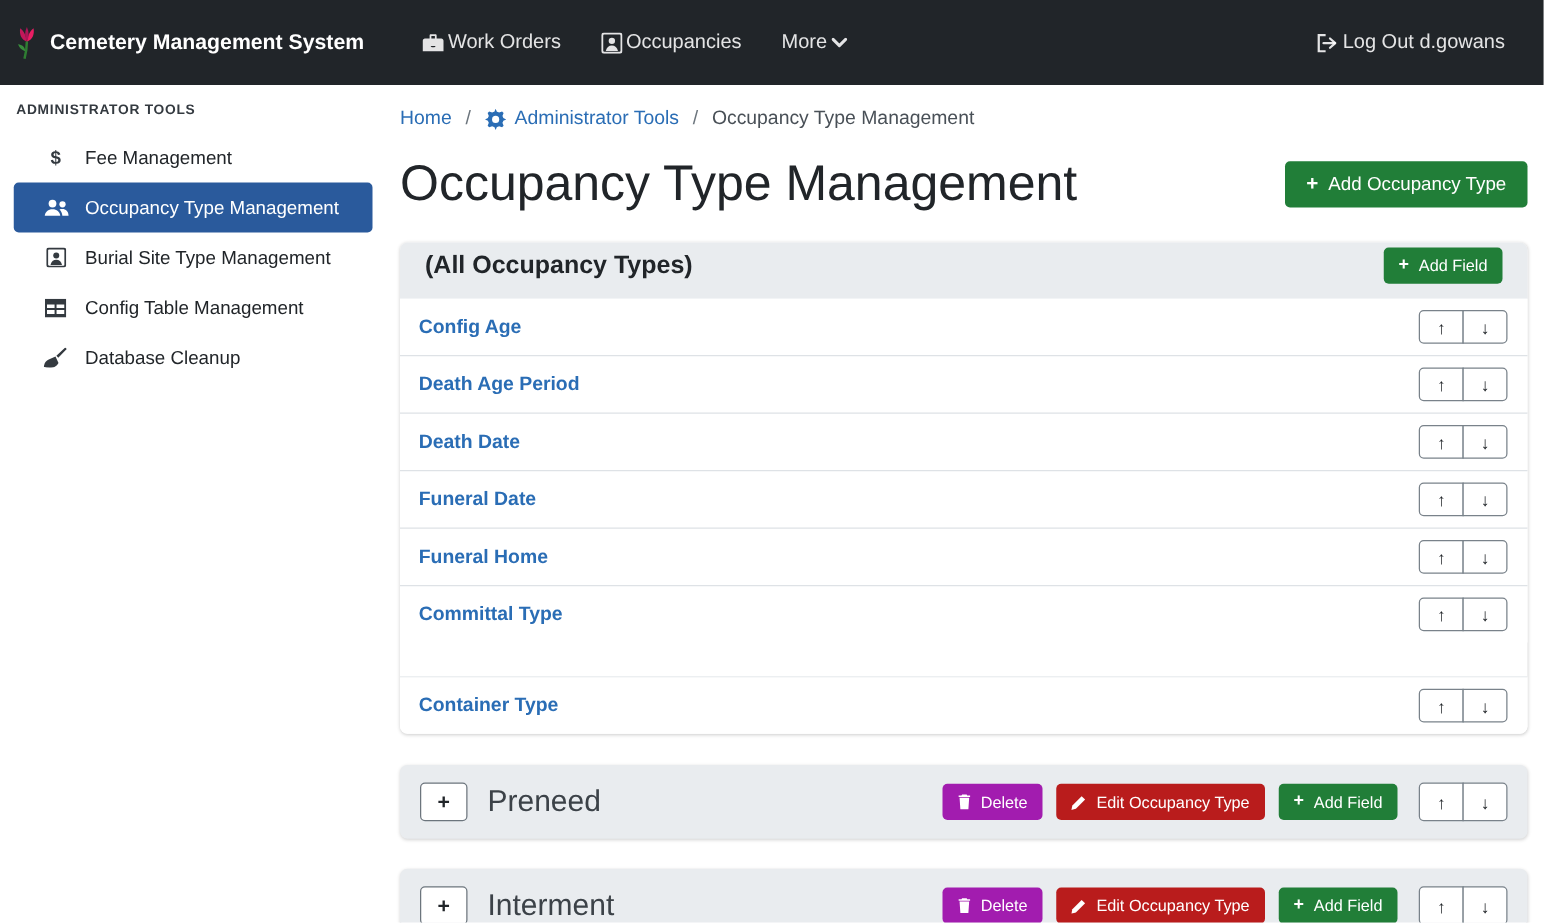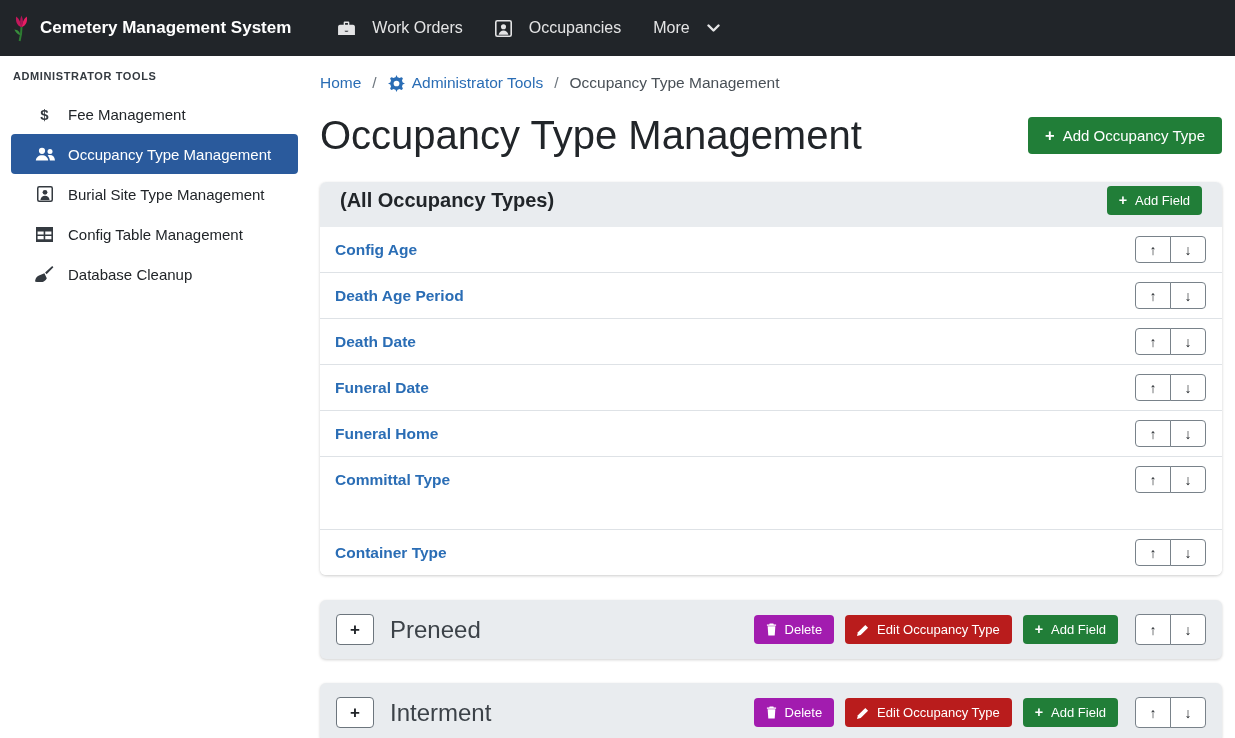--- a/index.html
+++ b/index.html
@@ -4,27 +4,27 @@
 <style>
   * { box-sizing: border-box; }
   html,body { margin:0; padding:0; }
   body {
     width:1235px; height:738px; overflow:hidden;
     font-family:"Liberation Sans", sans-serif;
     background:#fff; color:#212529;
   }
   
   .navbar {
-    height:56px; background:#212529; color:#fff;
+    height:68px; background:#212529; color:#fff;
     display:flex; align-items:center; padding:0 18px 0 12px;
   }
   .brand { display:flex; align-items:center; gap:9px; font-weight:700; font-size:17px; color:#fff; margin-right:34px; cursor:pointer; }
   .nav-links { display:flex; align-items:center; gap:6px; }
   .nav-link {
-    display:flex; align-items:center; gap:17px; color:rgba(255,255,255,.88);
+    display:flex; align-items:center; gap:3px; color:rgba(255,255,255,.88);
     font-size:16px; padding:8px 13px; cursor:pointer; border-radius:4px;
   }
   .nav-right { margin-left:auto; }
   .nav-icon { display:inline-flex; align-items:center; }
   
   .body-wrap { display:flex; height:682px;justify-content:flex-end; }
   
   .sidebar { width:308px; flex:0 0 308px; padding:10px 10px 0 11px; }
   .sidebar-heading {
     font-size:11px; font-weight:700; letter-spacing:.6px; text-transform:uppercase;
@@ -126,20 +126,32 @@
       </span>
       <span>Occupancies</span>
     </div>
     <div class="nav-link">
       <span>More</span>
       <span class="nav-icon">
         <svg width="13" height="9" viewBox="0 0 13 9">
             <path d="M1.5 1.5l5 5 5-5" stroke="currentColor" stroke-width="2.4" fill="none" stroke-linecap="round" stroke-linejoin="round"></path>
           </svg>
       </span>
+    </div>
+  </div>
+  <div class="nav-links nav-right">
+    <div class="nav-link">
+      <span class="nav-icon">
+        <svg width="18" height="15" viewBox="0 0 18 15" fill="none" stroke="currentColor" stroke-width="1.8">
+          <path d="M7.5 1H2v13h5.5"></path>
+          <path d="M11 3.8l4.2 3.7L11 11.2" stroke-linecap="round" stroke-linejoin="round"></path>
+          <path d="M5.8 7.5h9" stroke-linecap="round"></path>
+        </svg>
+      </span>
+      <span>Log Out d.gowans</span>
     </div>
   </div>
 </div>
 
 <div class="body-wrap">
 
   <div class="sidebar">
     <div class="sidebar-heading">Administrator Tools</div>
 
     <div class="side-item">

